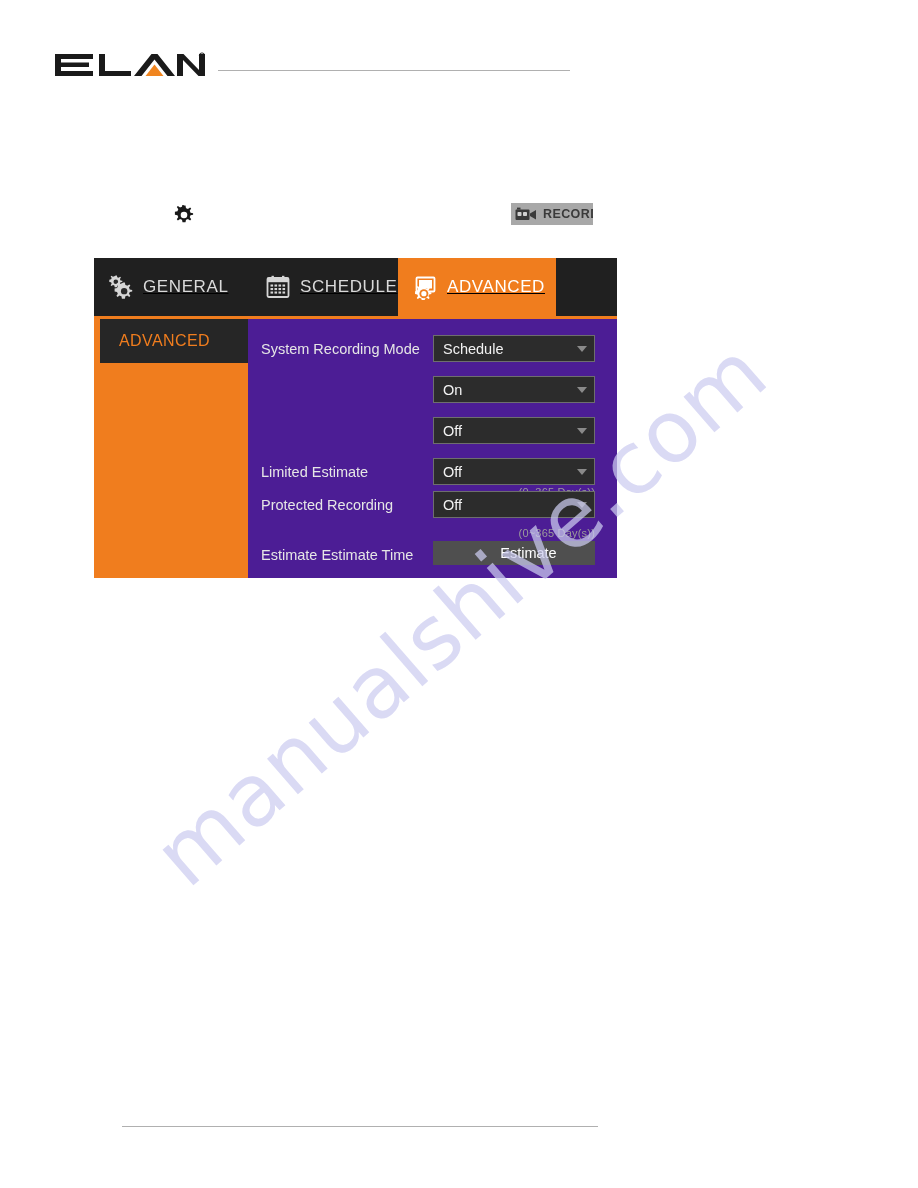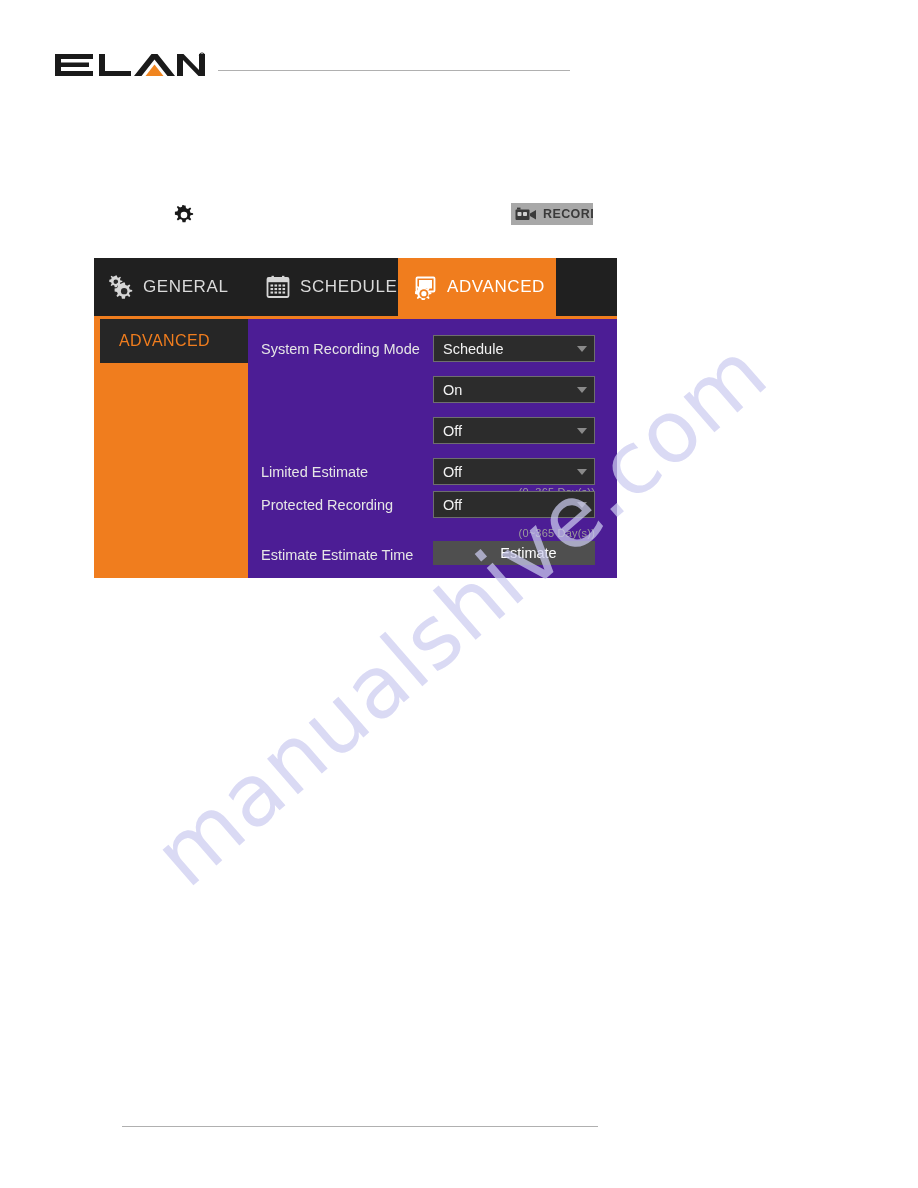--- a/index.html
+++ b/index.html
@@ -132,20 +132,21 @@
     background: #202020;
     display: flex;
     align-items: stretch;
   }
   .tab {
     display: flex;
     align-items: center;
     padding: 0 18px 0 14px;
     box-sizing: border-box;
     cursor: default;
+    text-decoration: underline;
   }
   .tab .tab-icon {
     width: 26px;
     height: 26px;
     flex: 0 0 auto;
     margin-right: 9px;
     display: block;
   }
   .tab .tab-icon svg { display: block; }
   .tab .tab-label {

